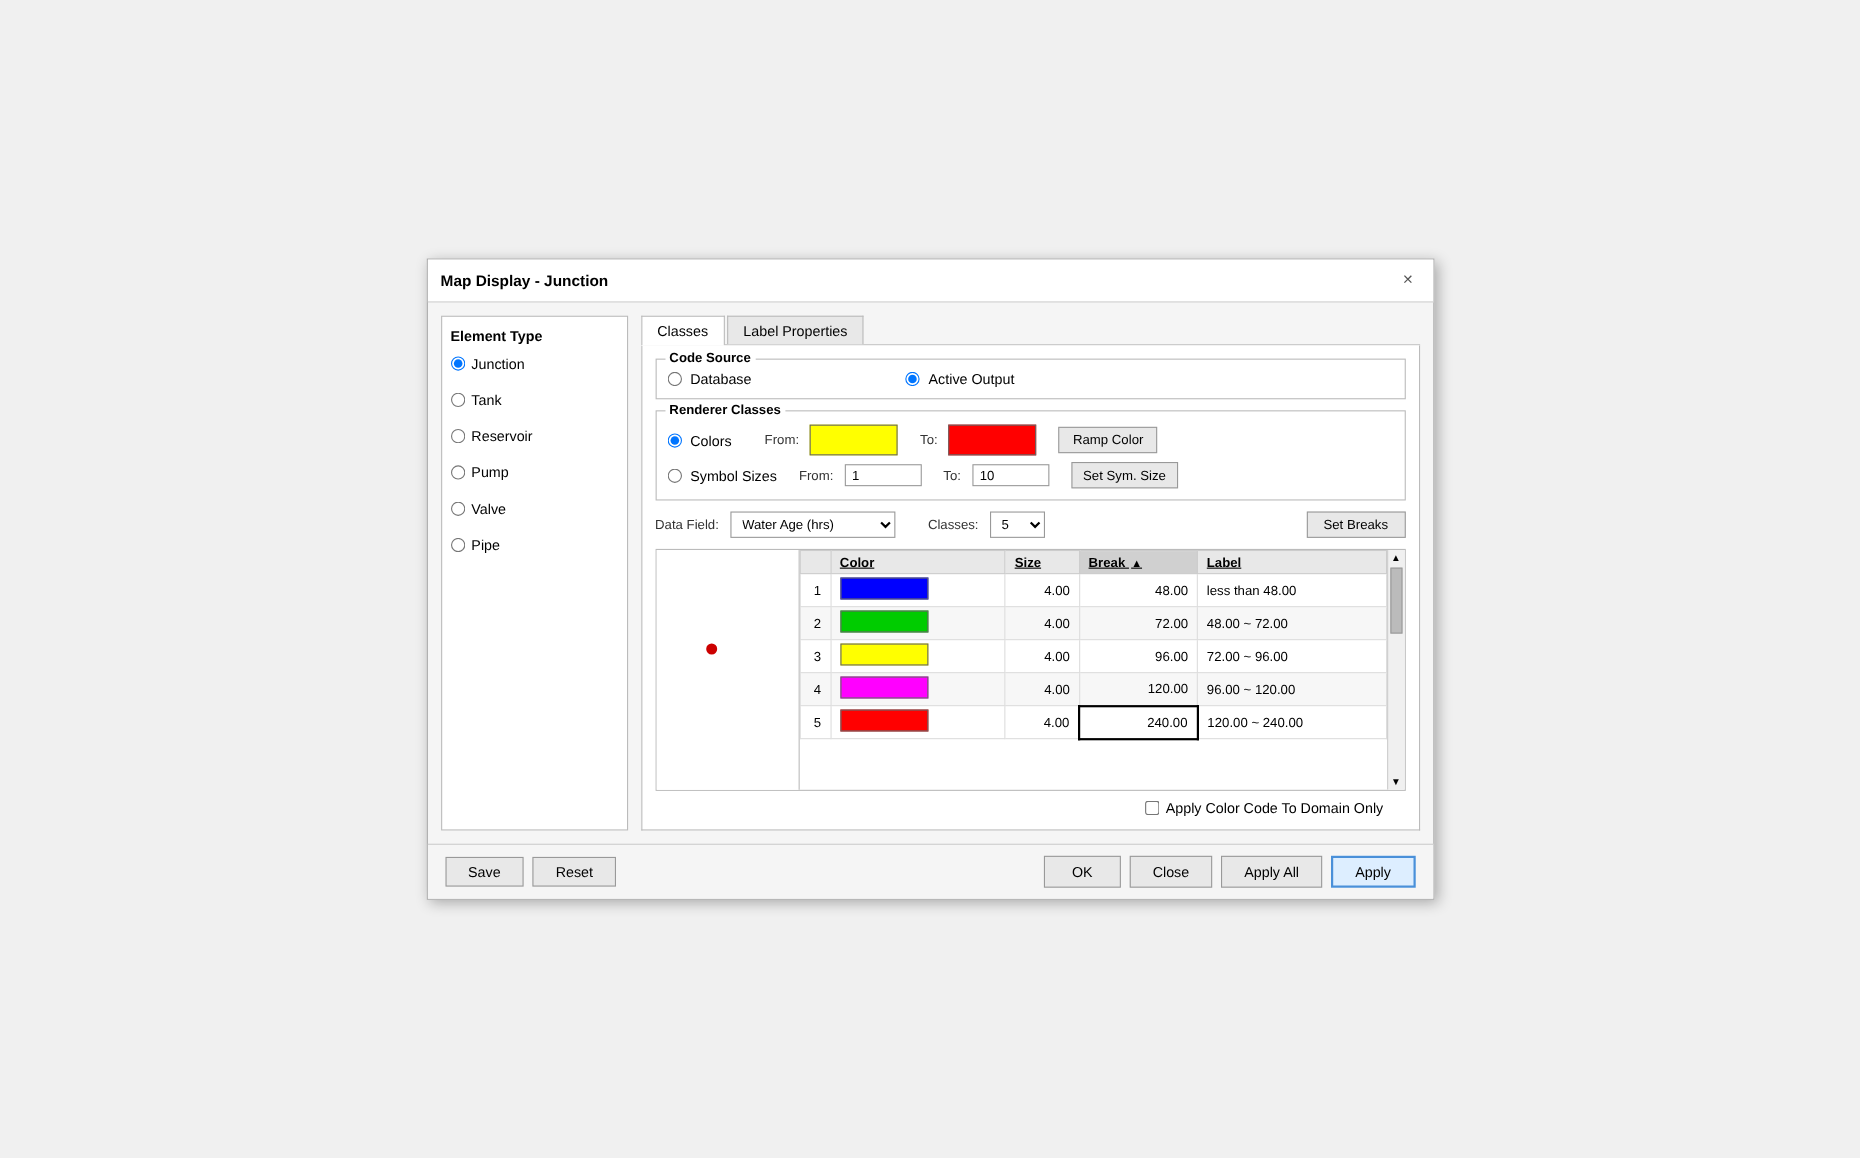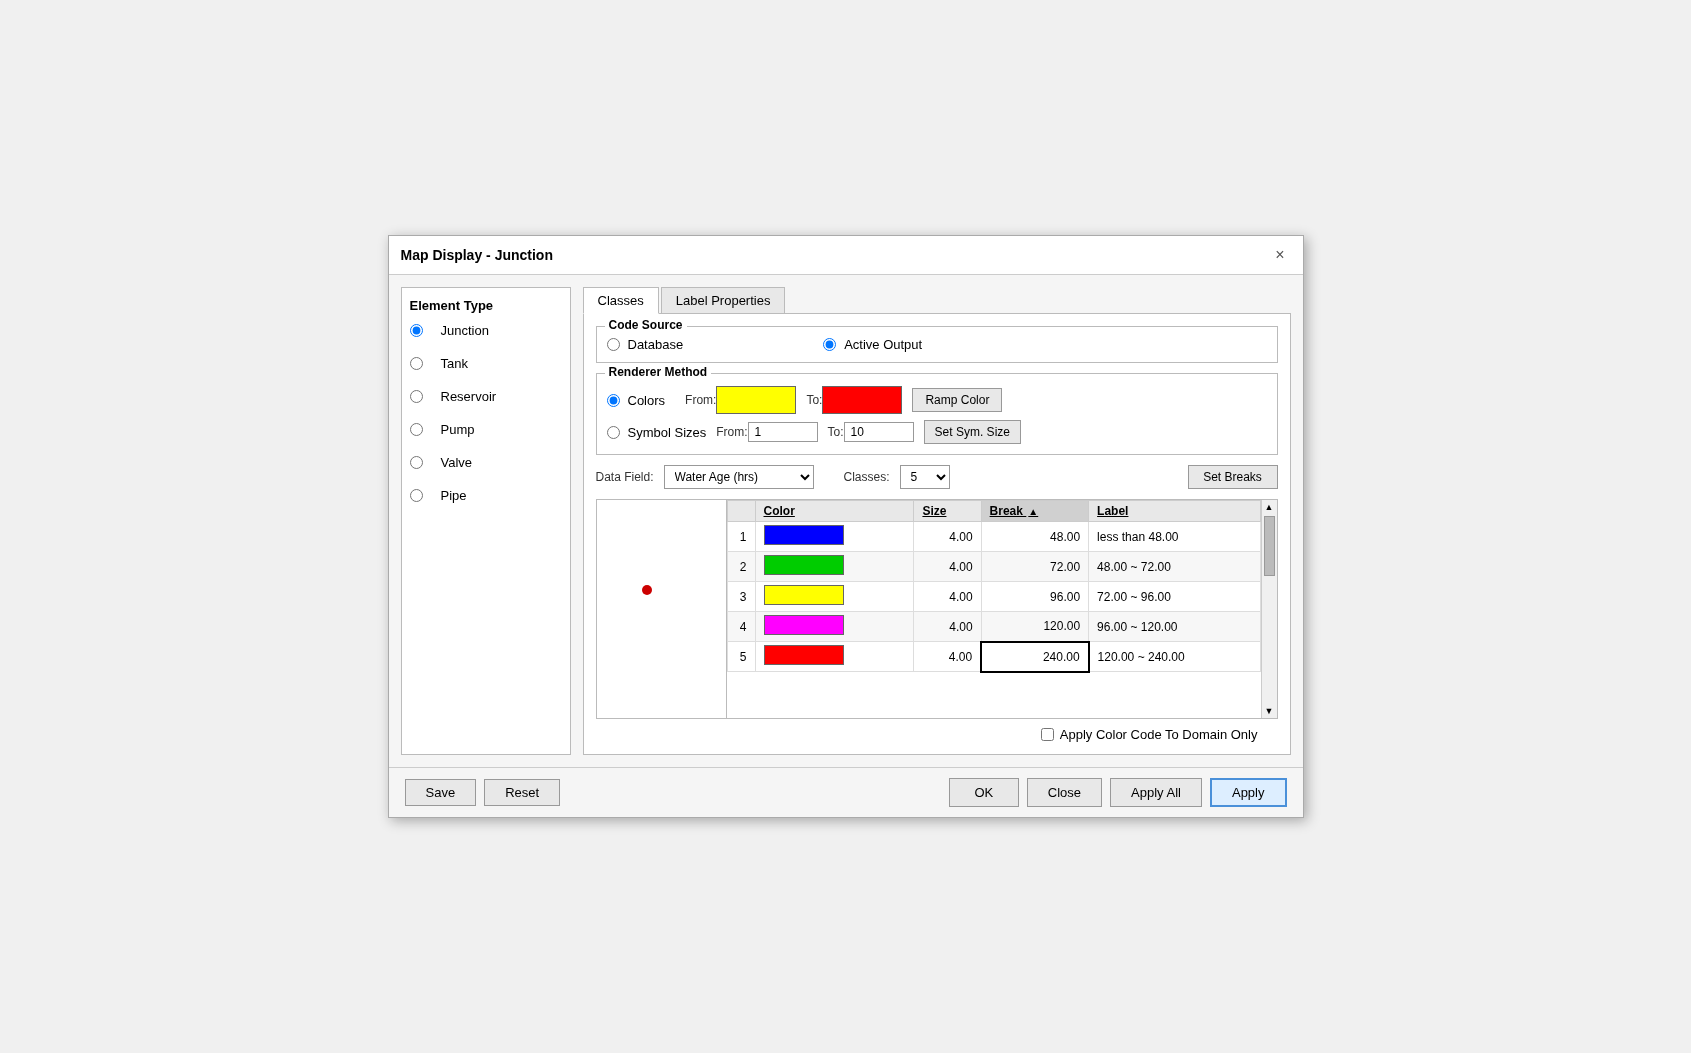--- a/index.html
+++ b/index.html
@@ -55,21 +55,21 @@
       padding: 10px 8px;
     }
     .element-type-panel .panel-title {
       font-weight: 600;
       margin-bottom: 10px;
       font-size: 13px;
     }
     .radio-item {
       display: flex;
       align-items: center;
-      gap: 18px;
+      gap: 6px;
       margin-bottom: 18px;
       cursor: pointer;
     }
     .radio-item input[type="radio"] { cursor: pointer; }
 
     
     .right-panel {
       flex: 1;
       display: flex;
       flex-direction: column;
@@ -132,20 +132,21 @@
     
     .renderer-method {
       border: 1px solid #bbb;
       padding: 6px 10px 10px;
       margin-bottom: 10px;
       position: relative;
     }
     .renderer-row {
       display: flex;
       align-items: center;
+      gap: 10px;
       margin-top: 6px;
     }
     .color-swatch {
       width: 80px;
       height: 28px;
       border: 1px solid #666;
       display: inline-block;
     }
     .renderer-btn {
       padding: 4px 10px;
@@ -367,21 +368,21 @@
               <span>Database</span>
             </label>
             <label class="radio-group-row" style="margin-left: 120px;">
               <input type="radio" name="data_source" checked="" style="">
               <span>Active Output</span>
             </label>
           </div>
         </div>
 
         <div class="renderer-method section-group">
-          <span class="section-label">Renderer Method</span>
+          <span class="section-label">Renderer Classes</span>
 
           <div class="renderer-row">
             <label class="radio-group-row">
               <input type="radio" name="renderer_method" checked="" style="">
               <span>Colors</span>
             </label>
             <span class="field-label" style="margin-left:20px;">From:</span>
             <div class="color-swatch" style="background: #ffff00;"></div>
             <span class="field-label" style="margin-left:10px;">To:</span>
             <div class="color-swatch" style="background: #ff0000;"></div>

